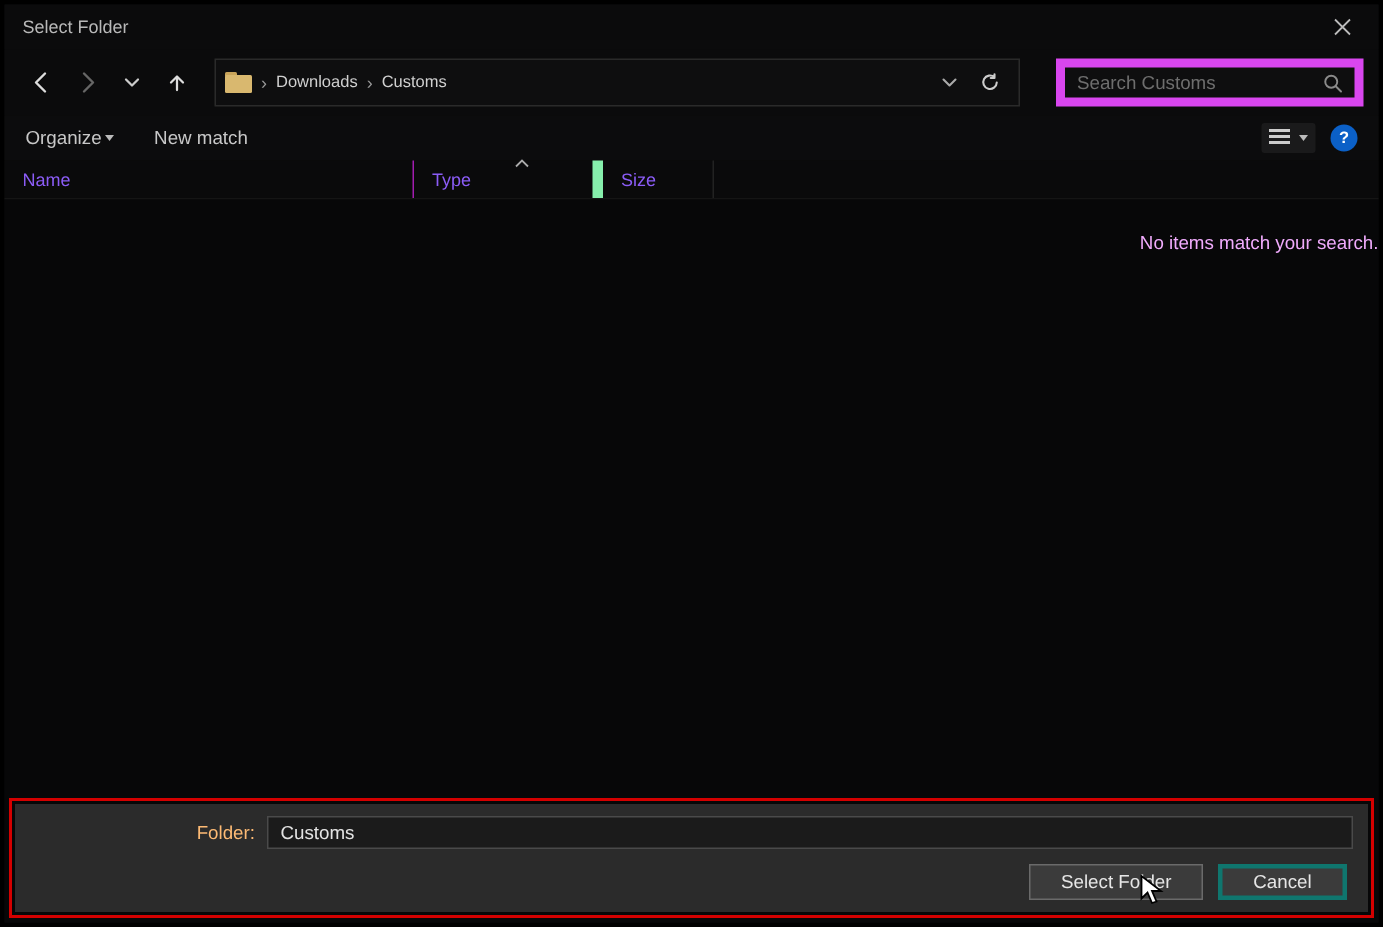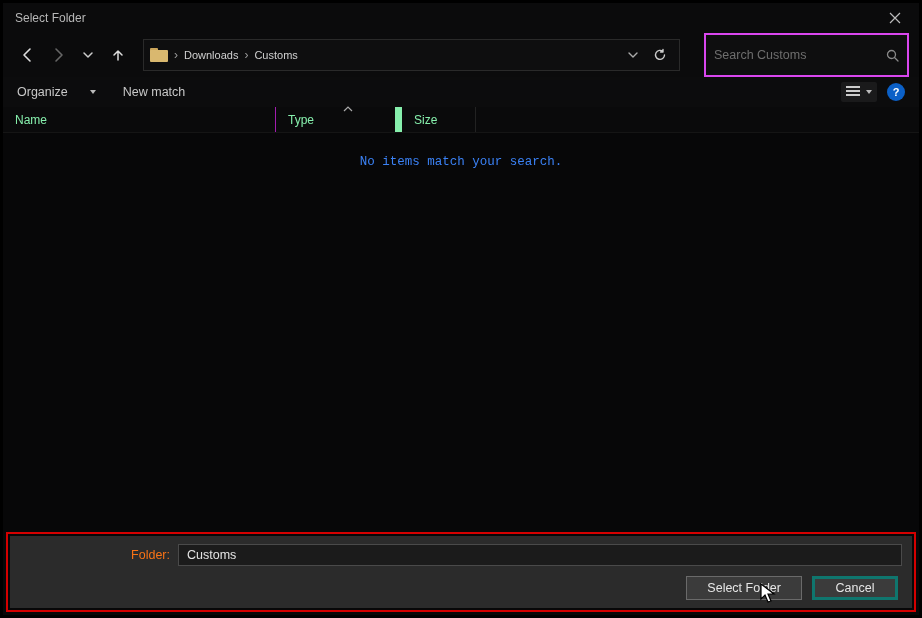--- a/index.html
+++ b/index.html
@@ -18,50 +18,50 @@
   .navbar { height:44px; display:flex; align-items:center; padding:0 10px; gap:0; background:#0b0b0c; }
   .nav-btn { width:30px; height:32px; display:flex; align-items:center; justify-content:center; color:#ccc; cursor:pointer; }
   .nav-btn.dim { color:#666; }
   .addressbar { flex:1; height:32px; border:1px solid #2a2a2a; background:#0e0e0f; margin:0 10px; display:flex; align-items:center; padding:0 6px; gap:6px; }
   .folder-ico { width:18px; height:14px; position:relative; }
   .folder-ico .tab { position:absolute; top:0; left:0; width:8px; height:3px; background:#c9a45a; border-radius:1px 1px 0 0;}
   .folder-ico .body { position:absolute; top:2px; left:0; width:18px; height:12px; background:#d9b86f; border-radius:1px;}
   .crumb-sep { color:#9a9a9a; font-size:12px; }
   .crumb { color:#d0d0d0; font-size:11px; cursor:pointer; }
   .addr-tail { margin-left:auto; display:flex; align-items:center; gap:14px; padding-right:6px; }
-  .searchbox { width:205px; height:44px; border:2px solid #d946ef; background:#0e0e0f; display:flex; align-items:center; padding:0 8px; justify-content:space-between;margin-left:14px; }
+  .searchbox { width:205px; height:32px; border:6px solid #d946ef; background:#0e0e0f; display:flex; align-items:center; padding:0 8px; justify-content:space-between;margin-left:14px; }
   .searchbox input { background:transparent; border:none; outline:none; color:#bbb; font-size:12.5px; width:160px; }
   .searchbox input::placeholder { color:#6e6e6e; }
   
   
   .toolbar { height:30px; display:flex; align-items:center; padding:0 14px; gap:26px; background:#0c0c0d; }
   .toolbar-left { display:flex; align-items:center; gap:26px; }
-  .toolbar-btn { color:#c8c8c8; font-size:12.5px; display:flex; align-items:center; gap:21px; cursor:pointer; }
+  .toolbar-btn { color:#c8c8c8; font-size:12.5px; display:flex; align-items:center; gap:1px; cursor:pointer; }
   .toolbar-right { margin-left:auto; display:flex; align-items:center; gap:10px; }
   .view-btn { display:flex; align-items:center; gap:4px; color:#ccc; cursor:pointer; padding:3px 4px; background:#1a1a1b; border-radius:2px;}
   .help-btn { width:18px; height:18px; border-radius:50%; background:#0b60c7; color:#fff; font-size:11px; display:flex; align-items:center; justify-content:center; font-weight:bold; cursor:pointer; }
   
   
   .cols { height:26px; display:flex; align-items:center; background:#0a0a0b; border-bottom:1px solid #151515; }
-  .col { color:#86efac; font-size:12px; padding:0 12px; height:100%; display:flex; align-items:center;text-align:right; }
+  .col { color:#8b5cf6; font-size:12px; padding:0 12px; height:100%; display:flex; align-items:center;text-align:right; }
   .col.name { width:272px; }
   .col.date { width:146px; border-left:1px solid #222; }
   .col.type { width:120px; border-left:1px solid #a21caf; }
   .col.size { width:80px; border-left:7px solid #86efac; }
   .col.end { border-left:1px solid #222; flex:0 0 1px; padding:0;}
   
   
   .content { flex:1; background:#070708; position:relative; }
-  .empty-msg { color:#3b82f6; font-size:12.5px; text-align:center; position:absolute; top:22px; left:0; right:0;font-family:Liberation Mono, monospace; }
+  .empty-msg { color:#f0abfc; font-size:12.5px; text-align:right; position:absolute; top:22px; left:0; right:0; }
   
   
   .bottom-wrap { position:absolute; left:6px; right:6px; bottom:6px; height:80px; border:2px solid #d40000; }
   .bottom-panel { position:absolute; inset:2px; background:#2b2b2b; display:flex; flex-direction:column; padding:8px 10px 8px 10px; gap:10px; }
   .folder-row { display:flex; align-items:center; gap:8px; }
-  .folder-label { color:#f97316; font-size:12.5px; width:150px; text-align:right; }
+  .folder-label { color:#fdba74; font-size:12.5px; width:150px; text-align:right; }
   .folder-input { flex:1; height:22px; background:#1b1b1b; border:1px solid #4a4a4a; color:#e4e4e4; font-size:12.5px; padding:0 8px; outline:none; }
   .button-row { display:flex; justify-content:flex-end; gap:10px; padding-right:4px; }
   .dlg-btn { height:24px; padding:0 20px; background:#3b3b3b; border:3px solid #0f766e; color:#e6e6e6; font-size:12.5px; cursor:pointer; display:flex; align-items:center; justify-content:center; min-width:86px; }
   .dlg-btn.primary { border:1px solid #6a6a6a; }
   
   
   .cursor { position:absolute; left:760px; top:583px; pointer-events:none; z-index:50; }
   
   svg { display:block; }
 </style>

